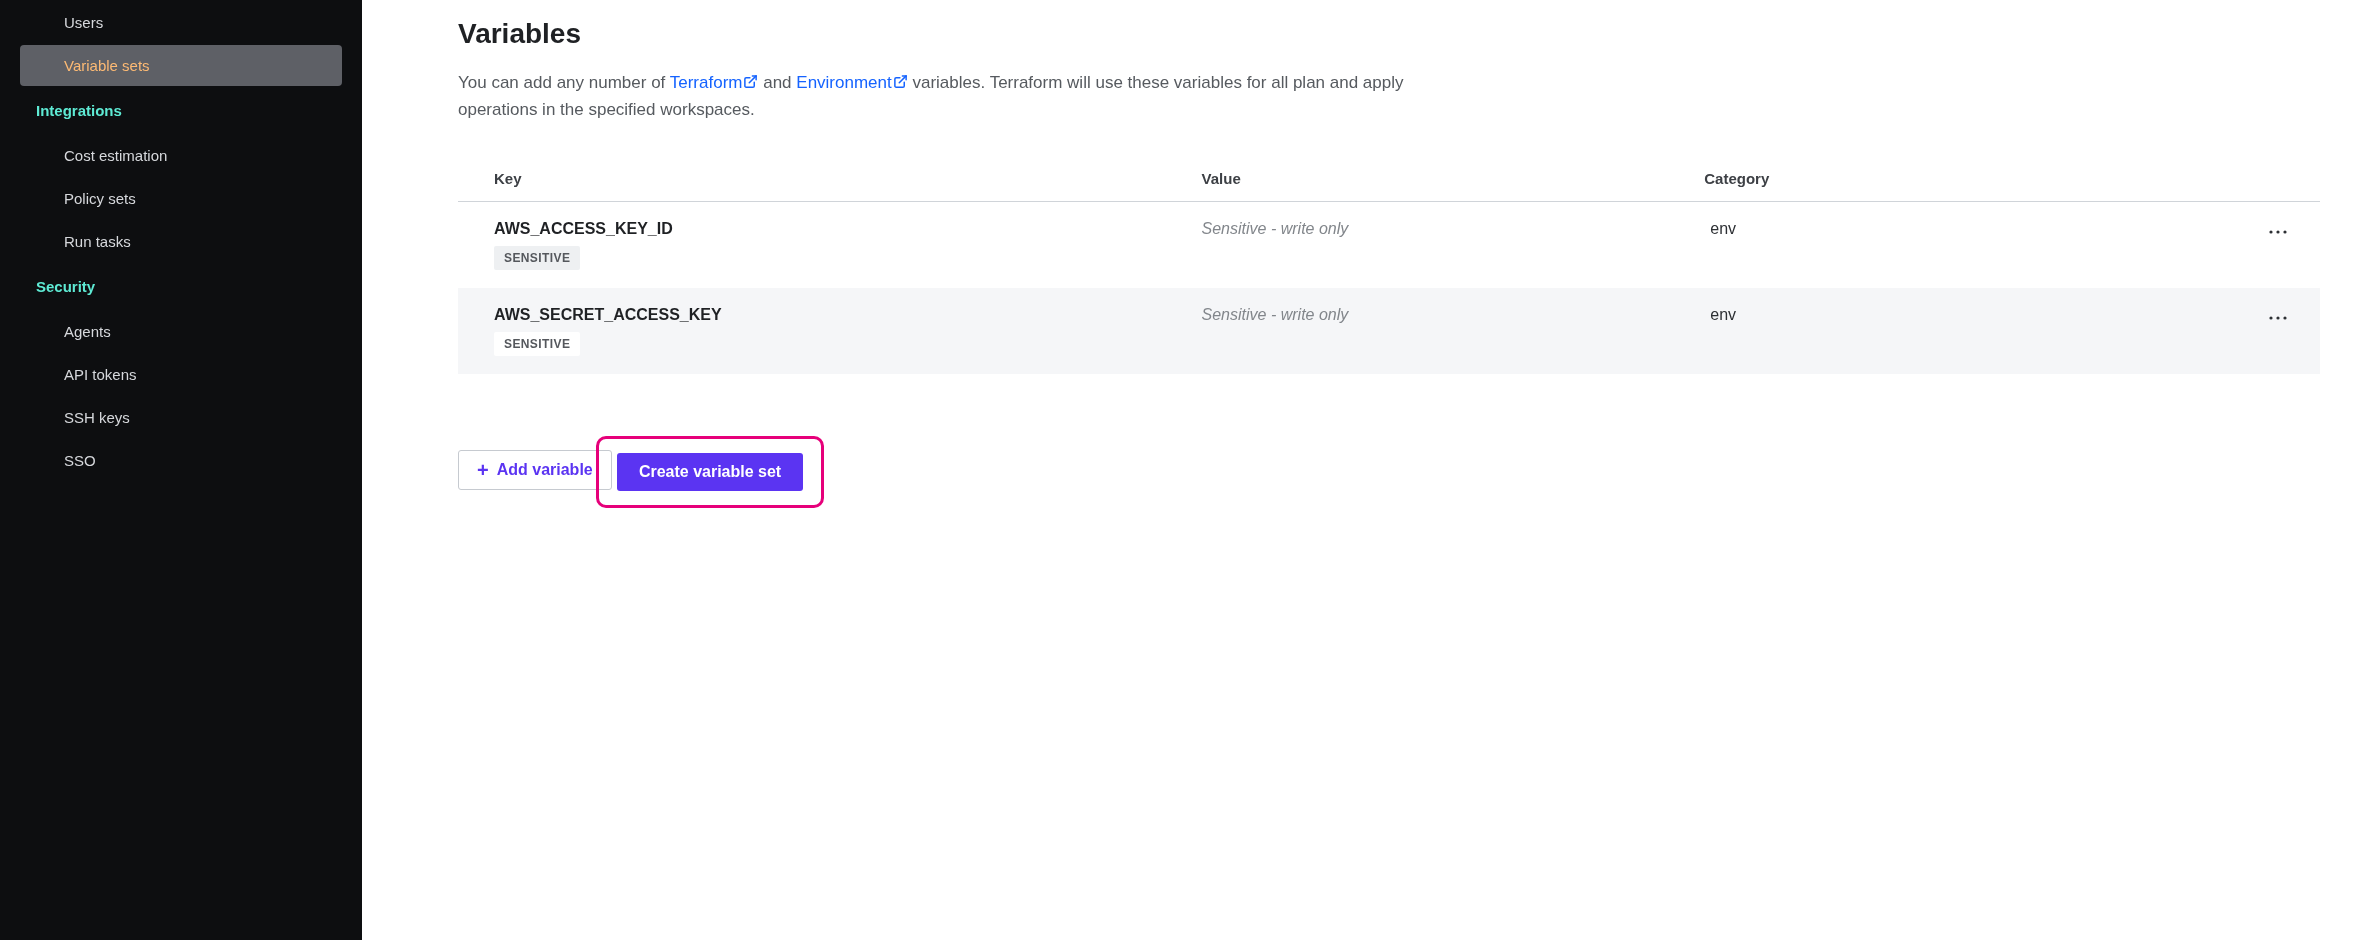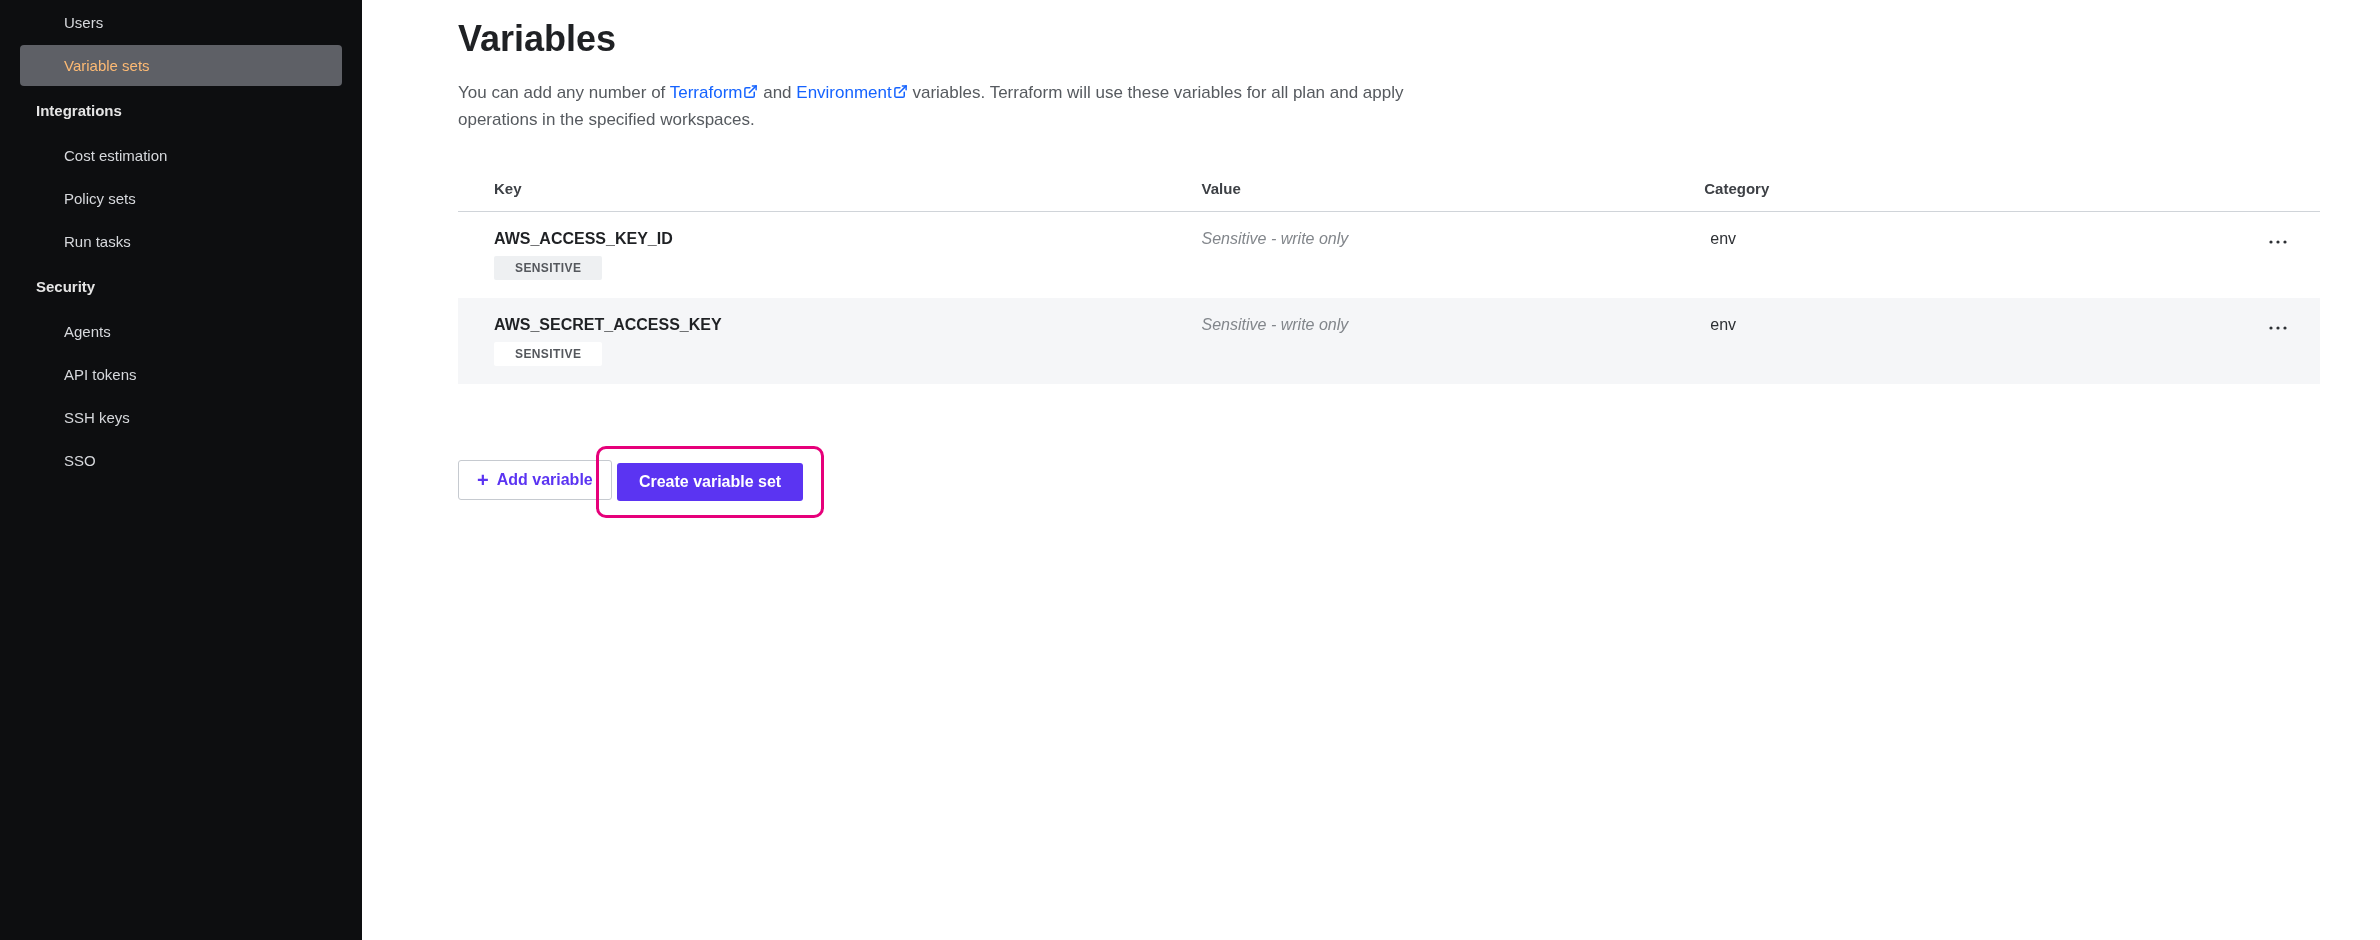--- a/index.html
+++ b/index.html
@@ -15,21 +15,21 @@
 
   
   .sidebar {
     width: 362px;
     background: #0d0e10;
     color: #ffffff;
     padding-top: 0;
     flex-shrink: 0;
   }
   .sidebar-section-header {
-    color: #e5e5e5;
+    color: #5eead4;
     font-weight: 600;
     font-size: 15px;
     padding: 14px 20px 14px 36px;
   }
   .sidebar-item {
     display: block;
     padding: 12px 22px 12px 44px;
     color: #d6d8dc;
     font-size: 15px;
     cursor: pointer;
@@ -40,21 +40,21 @@
     background: #5e6066;
     color: #fdba74;
   }
 
   
   .main {
     flex: 1;
     padding: 18px 60px 40px 96px;
   }
   .page-title {
-    font-size: 36px;
+    font-size: 28px;
     font-weight: 700;
     margin-bottom: 20px;
   }
   .description {
     font-size: 17px;
     color: #565a5f;
     line-height: 1.55;
     max-width: 1000px;
     margin-bottom: 34px;
   }
@@ -95,21 +95,21 @@
   }
   .var-table tbody tr.alt { background: #f5f6f8; }
   .var-key-name { font-weight: 700; display: block; margin-bottom: 8px; }
   .badge {
     display: inline-block;
     background: #eef0f2;
     color: #55585d;
     font-size: 12px;
     font-weight: 700;
     letter-spacing: 0.4px;
-    padding: 5px 21px;
+    padding: 5px 10px;
     border-radius: 2px;
   }
   .var-table tbody tr.alt .badge { background: #ffffff; }
   .value-text { color: #82868b; font-style: italic; }
   .category-text { color: #2d3034; margin-left: 6px; }
   .row-menu {
     display: inline-flex;
     align-items: center;
     justify-content: center;
     width: 28px; height: 24px;

